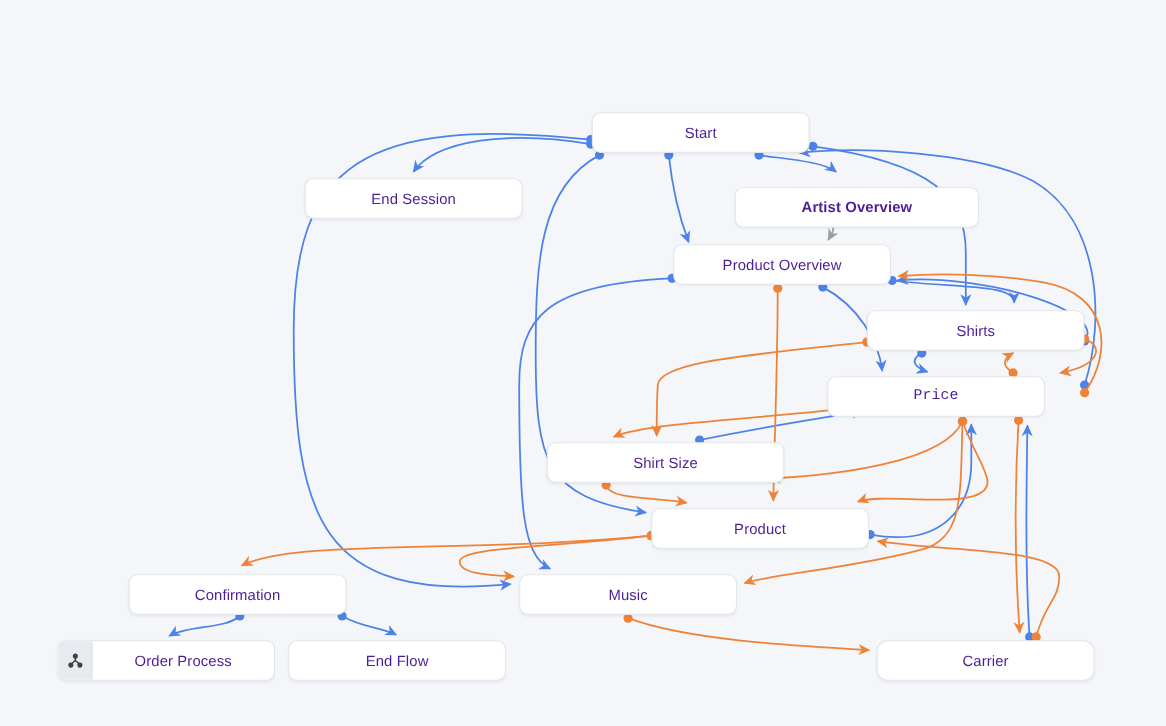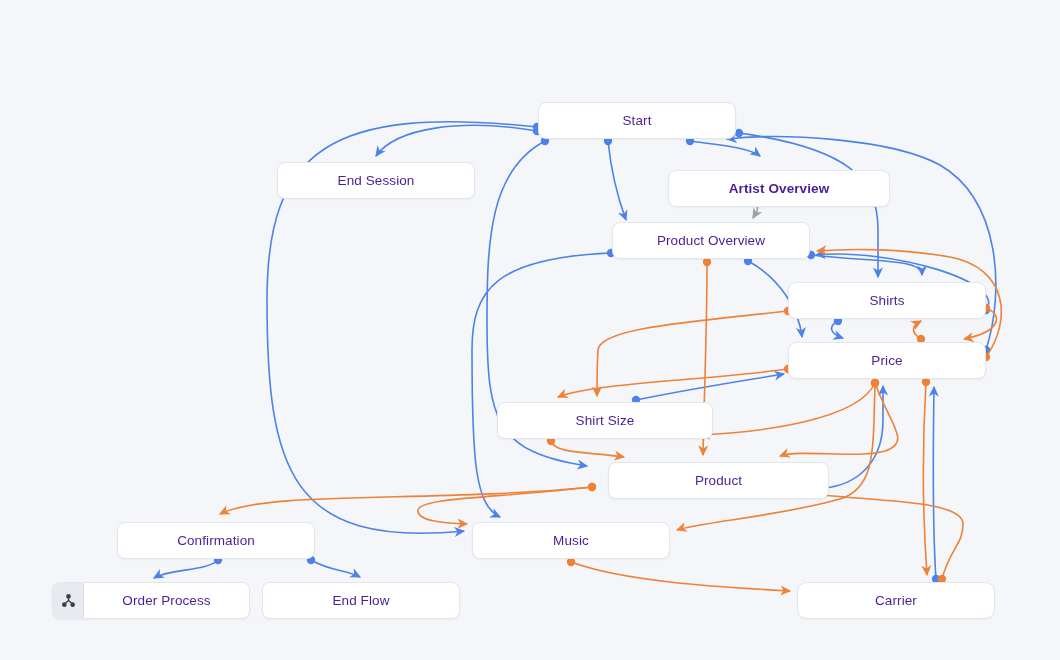--- a/index.html
+++ b/index.html
@@ -120,27 +120,27 @@
       </div>
       <div class="flow-node" style="left: 668px; top: 170px; width: 222px; height: 37px; font-weight: bold;">
         <span class="node-label">Artist Overview</span>
       </div>
       <div class="flow-node" style="left: 612px; top: 222px; width: 198px; height: 37px;">
         <span class="node-label">Product Overview</span>
       </div>
       <div class="flow-node" style="left: 788px; top: 282px; width: 198px; height: 37px;">
         <span class="node-label">Shirts</span>
       </div>
-      <div class="flow-node" style="left: 788px; top: 342px; width: 198px; height: 37px;">
+      <div class="flow-node" style="left: 752px; top: 342px; width: 198px; height: 37px; font-family: Liberation Mono, monospace;">
         <span class="node-label">Price</span>
       </div>
       <div class="flow-node" style="left: 497px; top: 402px; width: 216px; height: 37px;">
         <span class="node-label">Shirt Size</span>
       </div>
-      <div class="flow-node" style="left: 608px; top: 462px; width: 221px; height: 37px;">
+      <div class="flow-node" style="left: 592px; top: 462px; width: 198px; height: 37px;">
         <span class="node-label">Product</span>
       </div>
       <div class="flow-node" style="left: 117px; top: 522px; width: 198px; height: 37px;">
         <span class="node-label">Confirmation</span>
       </div>
       <div class="flow-node" style="left: 472px; top: 522px; width: 198px; height: 37px;">
         <span class="node-label">Music</span>
       </div>
       <div class="flow-node" style="left: 52px; top: 582px; width: 198px; height: 37px;">
         <span class="node-icon-box">

